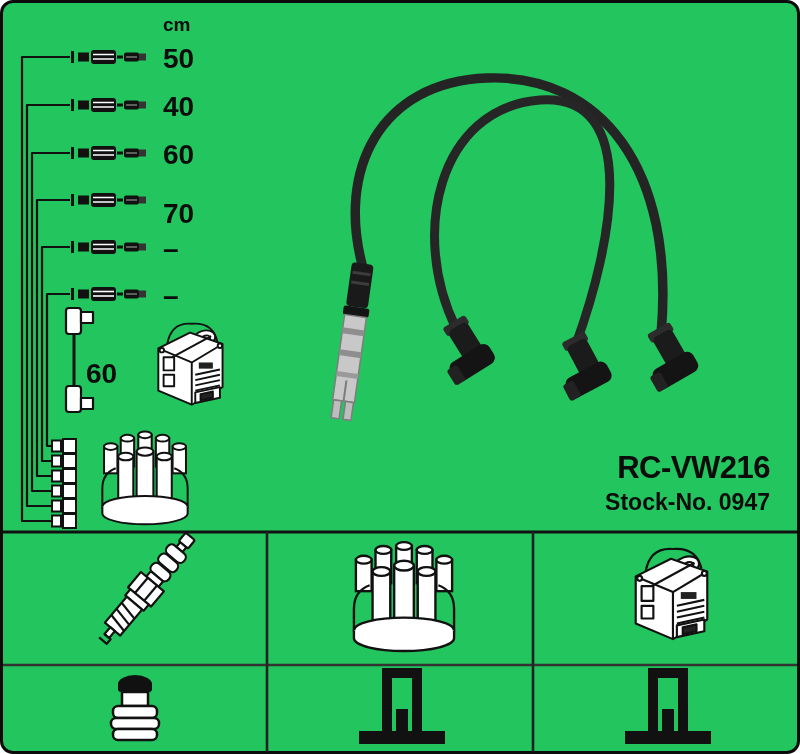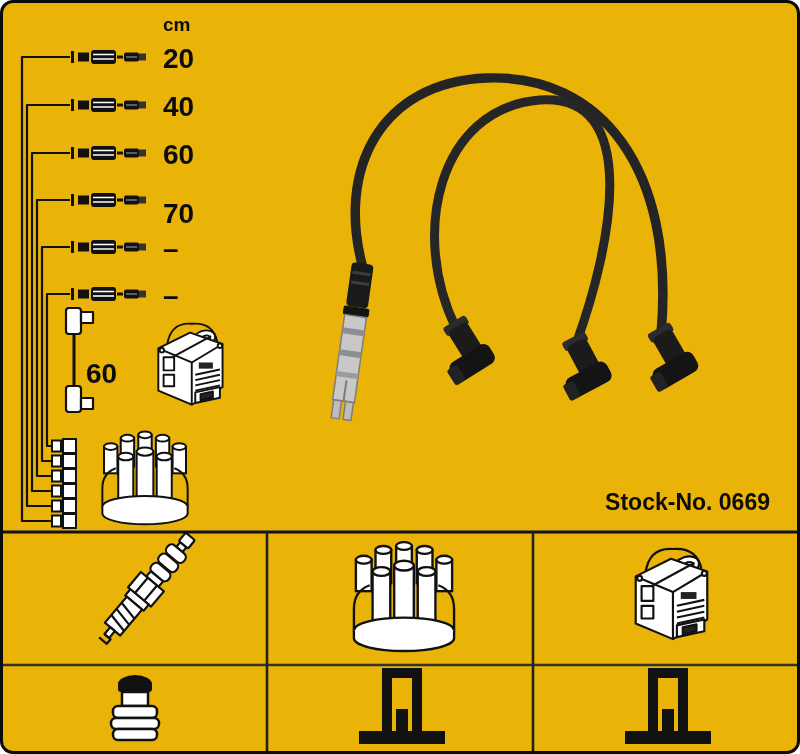--- a/index.html
+++ b/index.html
@@ -1,18 +1,18 @@
 <!DOCTYPE html>
 <html><head>
 <meta charset="utf-8">
 <style>
   html,body{margin:0;padding:0;background:#fff;}
   .frame{
     position:relative;width:800px;height:754px;box-sizing:border-box;
-    background:#eab308;border:3px solid #0b0b0b;border-radius:13px;overflow:hidden;
+    background:#22c55e;border:3px solid #0b0b0b;border-radius:13px;overflow:hidden;
     font-family:"Liberation Sans",sans-serif;color:#0c0c0c;
   }
   svg.art{position:absolute;left:0;top:0;display:block;}
   .label{position:absolute;font-weight:bold;white-space:nowrap;line-height:1;}
   .unit{left:160px;top:12px;font-size:19px;}
   .len{left:160px;width:50px;font-size:28px;}
   .len0{top:42px;} .len1{top:90px;} .len2{top:138px;}
   .len3{top:197px;} .len4{top:232px;} .len5{top:279px;}
   .coilwire{left:83px;top:357px;font-size:28px;}
   .part{right:27px;top:449px;font-size:31px;letter-spacing:-0.5px;}
@@ -198,22 +198,23 @@
       <rect x="10" y="18" width="26" height="14" fill="#fff" stroke="#111" stroke-width="2.5"></rect>
       <rect x="1" y="32" width="44" height="12" rx="5" fill="#fff" stroke="#111" stroke-width="2.5"></rect>
       <rect x="-1" y="44" width="48" height="11" rx="5" fill="#fff" stroke="#111" stroke-width="2.5"></rect>
       <rect x="1" y="55" width="44" height="11" rx="5" fill="#fff" stroke="#111" stroke-width="2.5"></rect>
     </g>
     <use href="#tower-icon" x="357" y="668" width="90" height="78"></use>
     <use href="#tower-icon" x="623" y="668" width="90" height="78"></use>
   </svg>
 
   <div class="label unit">cm</div>
-  <div class="label len len0">20</div>
+  <div class="label len len0">50</div>
   <div class="label len len1">40</div>
   <div class="label len len2">60</div>
   <div class="label len len3">70</div>
   <div class="label len len4">–</div>
   <div class="label len len5">–</div>
   <div class="label coilwire">60</div>
-  <div class="label stock">Stock-No. 0669</div>
+  <div class="label part">RC-VW216</div>
+  <div class="label stock">Stock-No. 0947</div>
 
 </div>
 
 </body></html>

